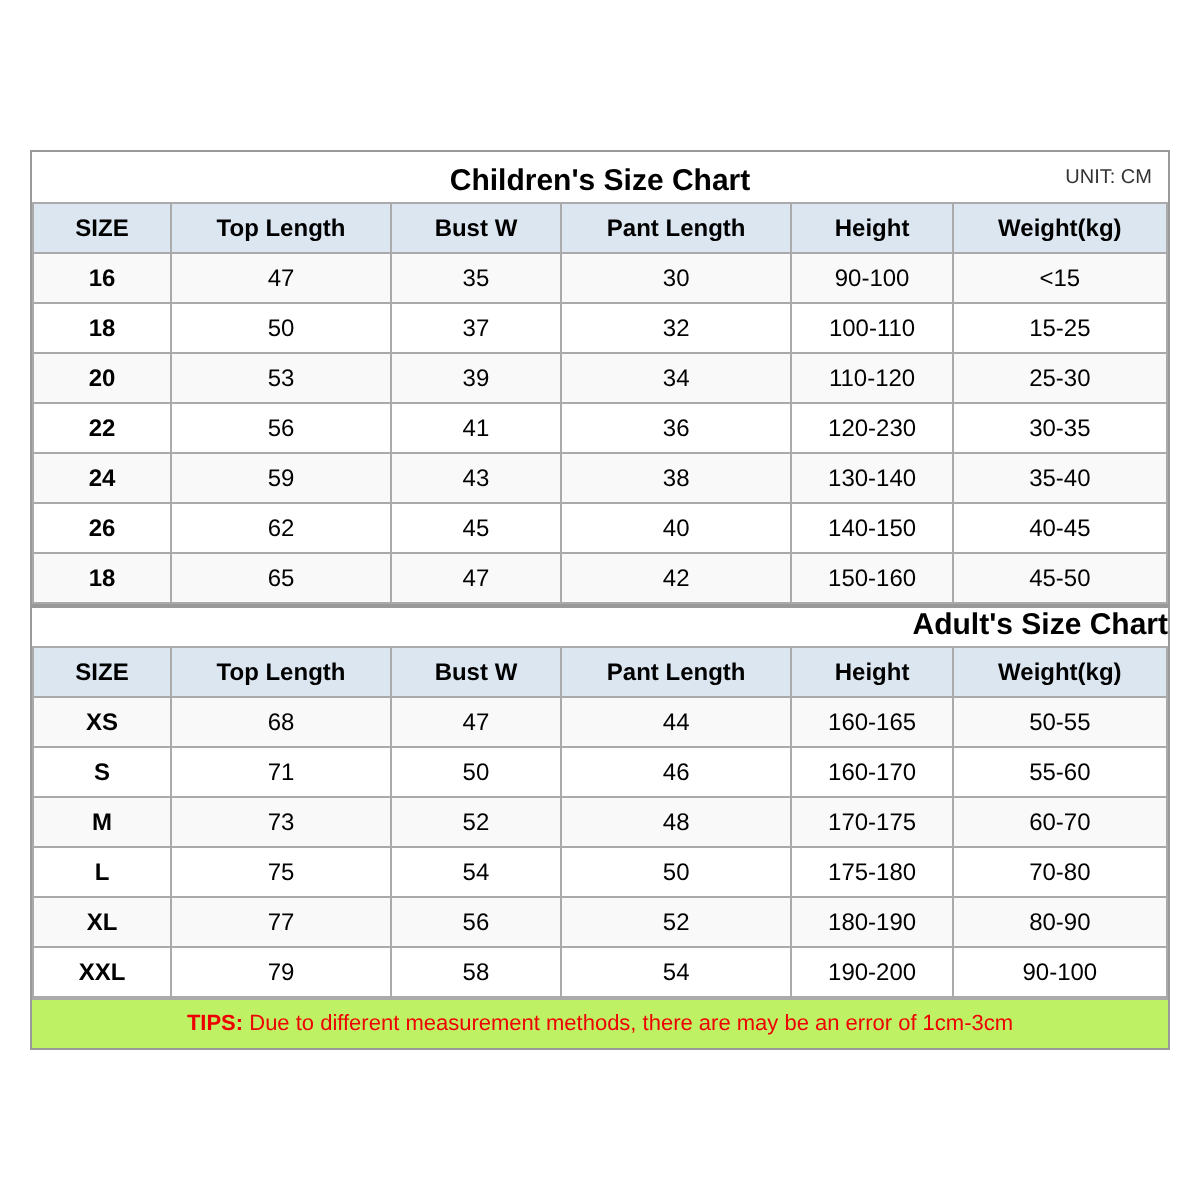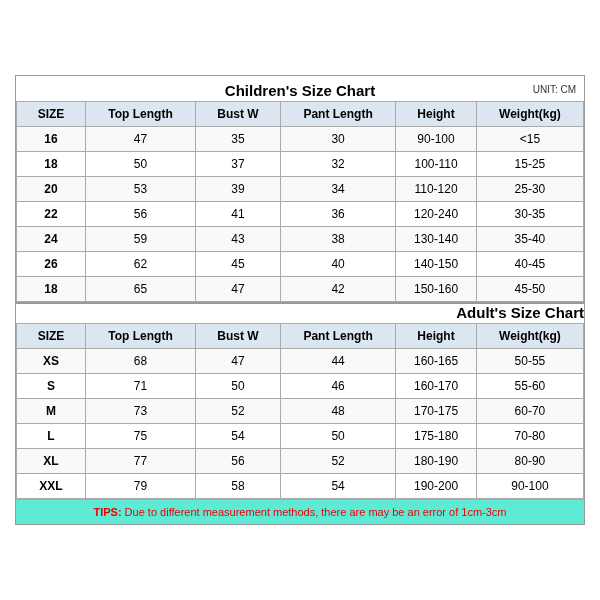--- a/index.html
+++ b/index.html
@@ -9,21 +9,21 @@
       background: #ffffff;
       font-family: Arial, sans-serif;
       font-size: 13px;
       display: flex;
       align-items: center;
       justify-content: center;
     }
     .chart-container {
       width: 570px;
       border: 1px solid #999;
-      background: #5eead4;
+      background: #bef264;
     }
     .section-title {
       text-align: center;
       font-weight: bold;
       font-size: 15px;
       padding: 6px 0 2px 0;
       background: #fff;
       position: relative;
     }
     .unit-label {
@@ -127,21 +127,21 @@
           <td>39</td>
           <td>34</td>
           <td>110-120</td>
           <td>25-30</td>
         </tr>
         <tr>
           <td class="size-col">22</td>
           <td>56</td>
           <td>41</td>
           <td>36</td>
-          <td>120-240</td>
+          <td>120-230</td>
           <td>30-35</td>
         </tr>
         <tr>
           <td class="size-col">24</td>
           <td>59</td>
           <td>43</td>
           <td>38</td>
           <td>130-140</td>
           <td>35-40</td>
         </tr>

